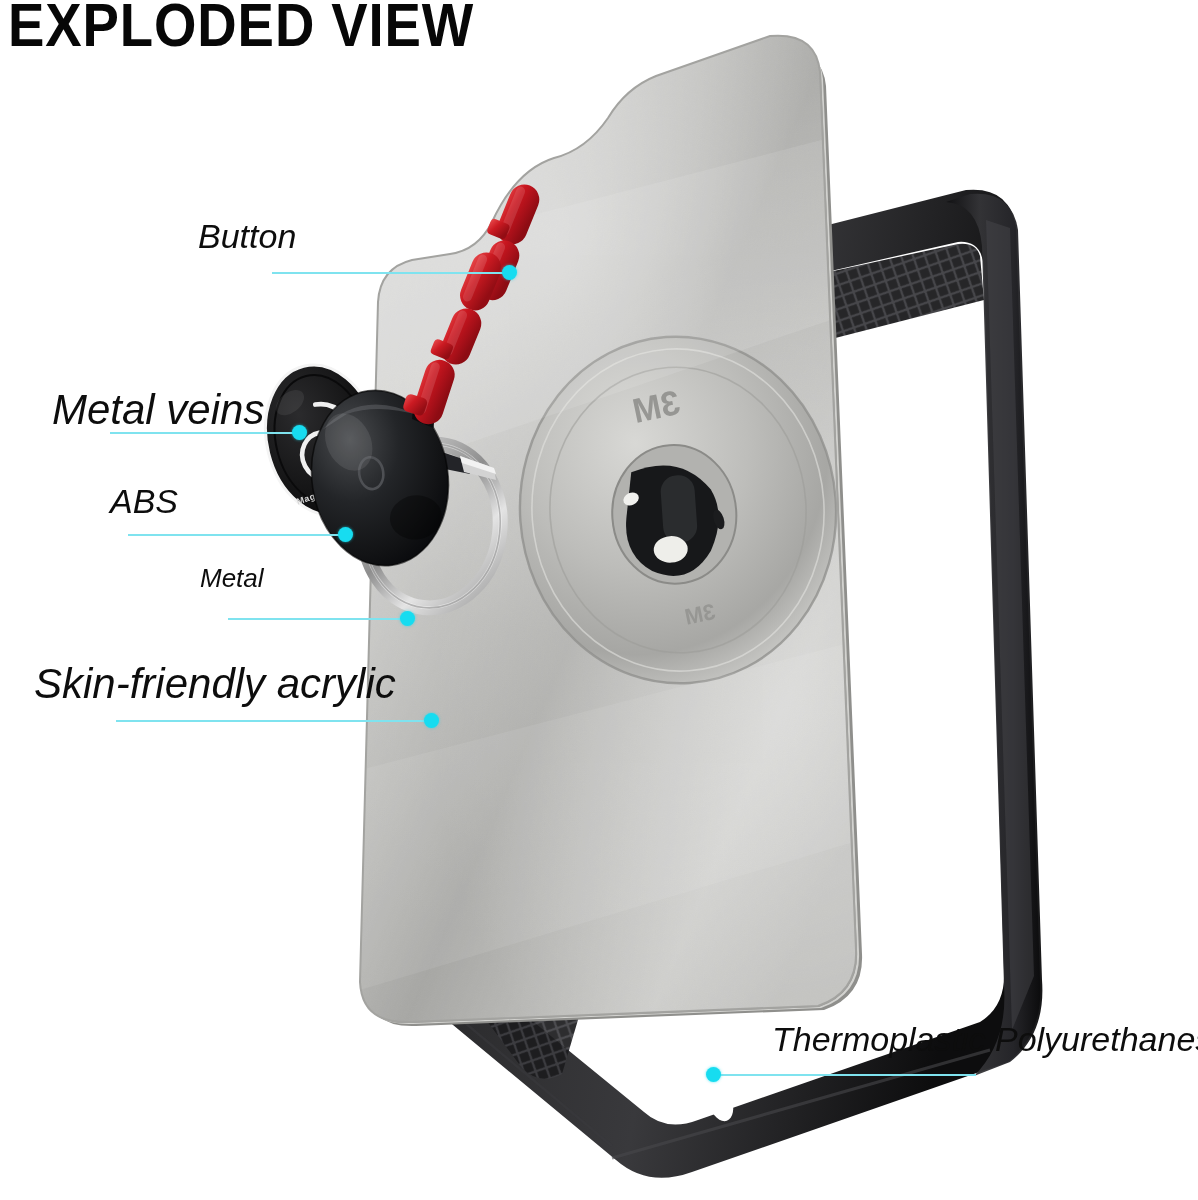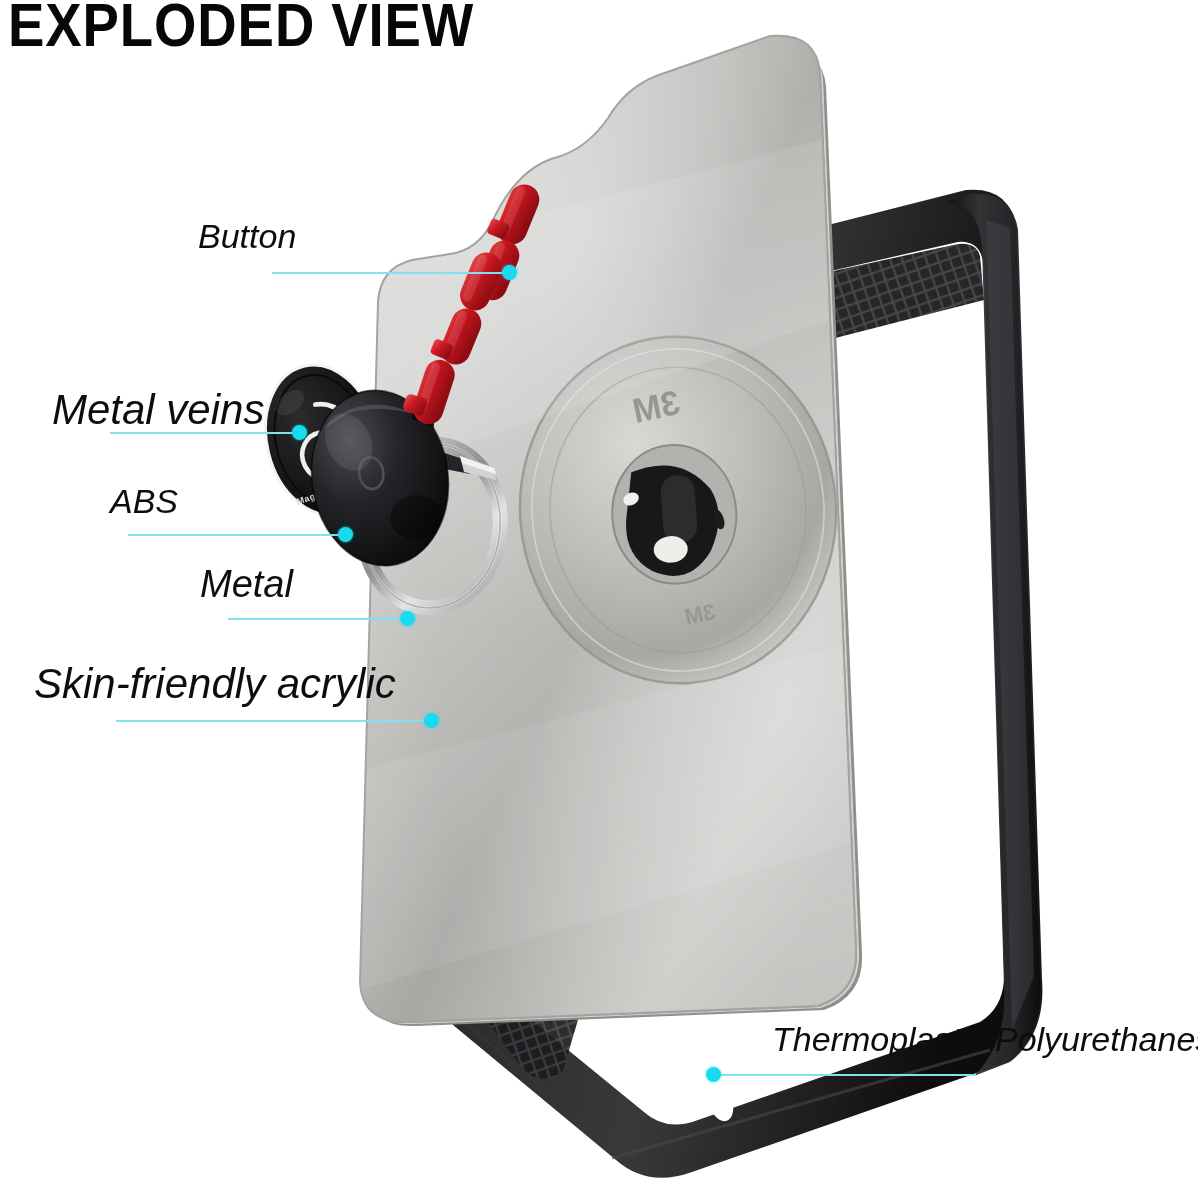--- a/index.html
+++ b/index.html
@@ -426,21 +426,21 @@
   <div class="dot" style="left:502px; top:265px;"></div>
 
   <div class="callout-label" style="left:52px; top:378px; font-size:42px;margin-top:8px;">Metal veins</div>
   <div class="leader" style="left:110px; top:432px; width:188px;"></div>
   <div class="dot" style="left:292px; top:425px;"></div>
 
   <div class="callout-label" style="left:110px; top:482px; font-size:34px;">ABS</div>
   <div class="leader" style="left:128px; top:534px; width:216px;"></div>
   <div class="dot" style="left:338px; top:527px;"></div>
 
-  <div class="callout-label" style="left:200px; top:563px; font-size:38px;">Metal</div>
+  <div class="callout-label" style="left:200px; top:563px; font-size:26px;">Metal</div>
   <div class="leader" style="left:228px; top:618px; width:178px;"></div>
   <div class="dot" style="left:400px; top:611px;"></div>
 
   <div class="callout-label" style="left:34px; top:660px; font-size:42px;">Skin-friendly acrylic</div>
   <div class="leader" style="left:116px; top:720px; width:314px;"></div>
   <div class="dot" style="left:424px; top:713px;"></div>
 
   <div class="callout-label" style="left:772px; top:1020px; font-size:34px;">Thermoplastic Polyurethanes</div>
   <div class="leader" style="left:714px; top:1074px; width:262px;"></div>
   <div class="dot" style="left:706px; top:1067px;"></div>

